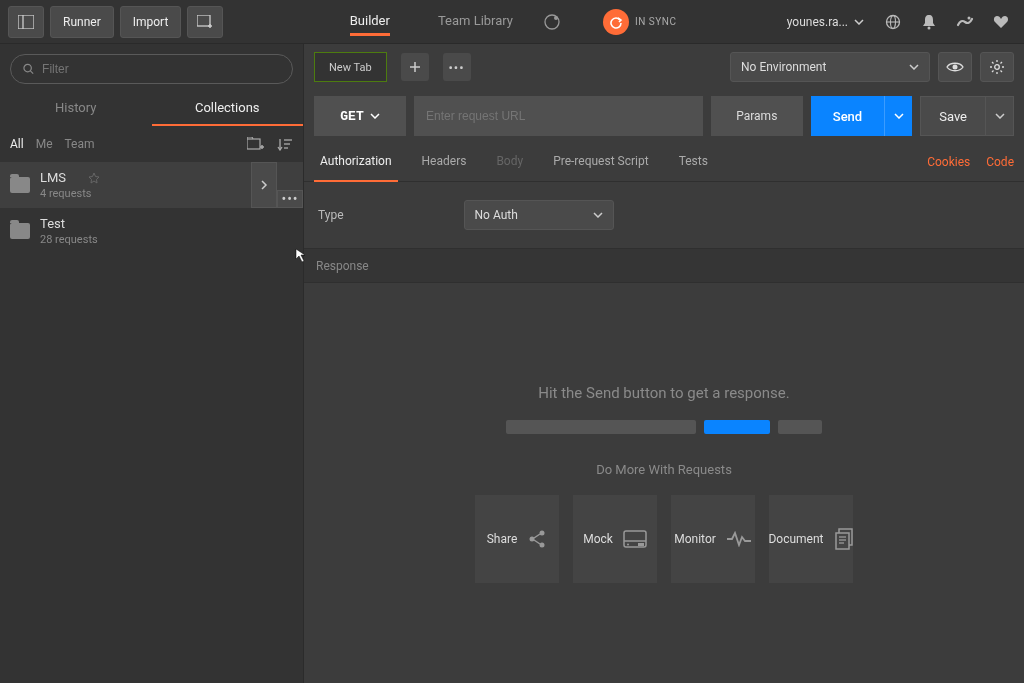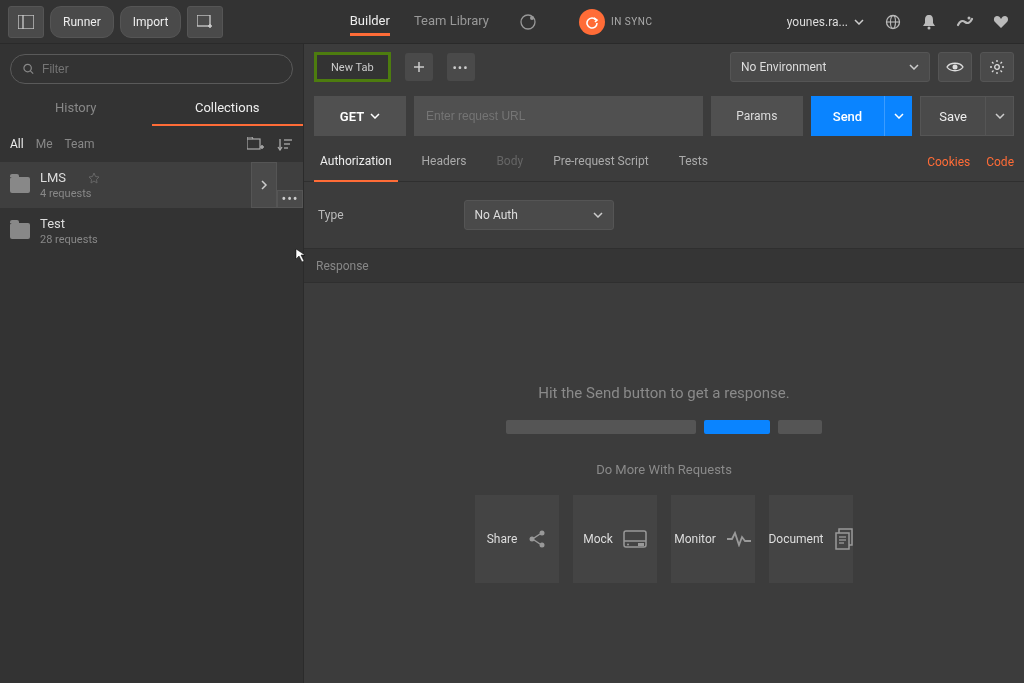--- a/index.html
+++ b/index.html
@@ -28,40 +28,41 @@
     border-radius: 3px;
     display: flex; align-items: center; justify-content: center;
     cursor: pointer;
     border: 1px solid #555;
   }
   .pill-btn {
     height: 32px;
     padding: 0 12px;
     background: #4a4a4a;
     border: 1px solid #555;
-    border-radius: 11px;
+    border-radius: 3px;
     color: #eee;
     font-size: 12px;
     display: flex; align-items: center;
     cursor: pointer;
   }
   .topbar .spacer { flex: 1; }
   .top-tabs {
     display: flex;
     gap: 24px;
     align-items: center;
     height: 44px;
   }
   .top-tab {
     height: 28px;
     display: flex; align-items: center;
     color: #999;
     font-size: 13px;
     cursor: pointer;
     border-bottom: 3px solid transparent;
+    margin-left: 24px;
   }
   .top-tab.active {
     color: #eee;
     border-bottom: 3px solid #ff6c37;
   }
   .sync-badge {
     display: flex; align-items: center; gap: 6px;
     margin-left: 12px;
   }
   .sync-circle {
@@ -196,21 +197,21 @@
     gap: 8px;
   }
   .req-tabs {
     display: flex; align-items: center;
     height: 30px;
   }
   .req-tab {
     height: 30px;
     padding: 0 14px;
     background: #333333;
-    border: 3px solid #4d7c0f;
+    border: 1px solid #4d7c0f;
     color: #ccc;
     font-size: 11px;
     display: flex; align-items: center;
     cursor: pointer;
   }
   .tab-add, .tab-more {
     width: 28px; height: 28px;
     background: #4a4a4a;
     border-radius: 3px;
     margin-left: 6px;
@@ -249,20 +250,21 @@
   }
   .method-dd {
     width: 92px;
     background: #505050;
     display: flex; align-items: center; justify-content: center;
     gap: 6px;
     color: #fff;
     font-weight: 600;
     font-size: 13px;
     cursor: pointer;
+    font-family: Liberation Mono, monospace;
   }
   .url-input {
     flex: 1;
     background: #505050;
     border: none;
     padding: 0 12px;
     color: #ccc;
     font-size: 12px;
     outline: none;
   }

